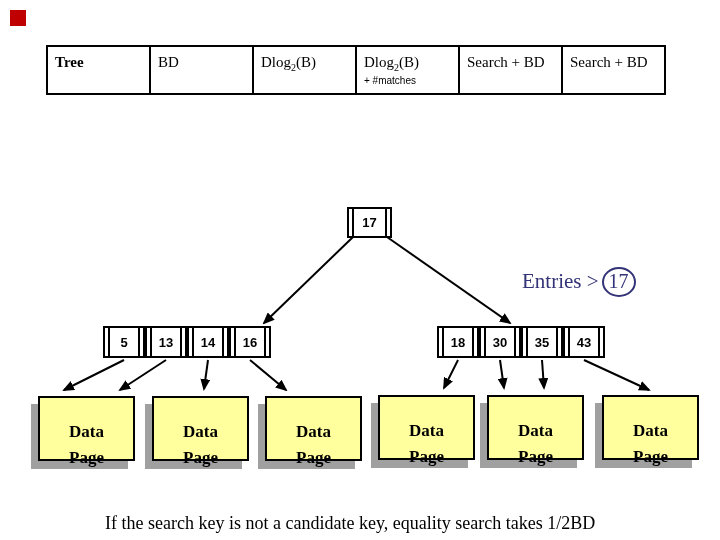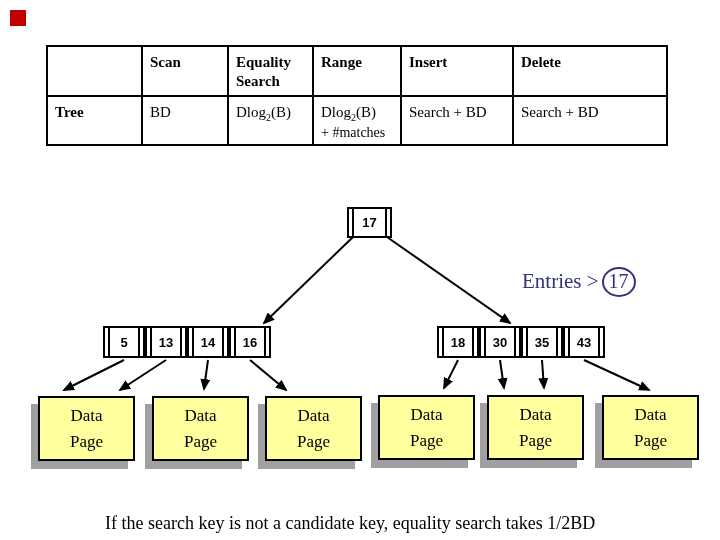--- a/index.html
+++ b/index.html
@@ -12,65 +12,57 @@
 
   
   .cost-table{position:absolute;left:46px;top:45px;width:620px;border-collapse:collapse;
               table-layout:fixed;}
   .cost-table th,.cost-table td{border:2px solid #000;vertical-align:top;text-align:left;
               padding:6px 6px 4px 7px;font-size:15px;line-height:1.25;}
   .cost-table th{font-weight:bold;}
   .cost-table tr.hdr th{height:50px;}
   .cost-table tr.body td,.cost-table tr.body th{height:48px;}
   .cost-table td{font-weight:normal;}
-  .range-note{font-size:14px;line-height:1.1;font-family:Liberation Serif, serif;}
+  .range-note{font-size:10px;line-height:1.1;font-family:Liberation Sans, sans-serif;}
   sub{font-size:10px;}
 
   
   .node-row{position:absolute;display:flex;}
   .cell{position:relative;width:42px;height:32px;border:2px solid #000;background:#fff;
         display:flex;align-items:center;justify-content:center;
         font-family:"Liberation Sans","DejaVu Sans",sans-serif;font-weight:bold;font-size:13px;color:#000;}
   .cell::before,.cell::after{content:"";position:absolute;top:0;bottom:0;width:2px;background:#000;}
   .cell::before{left:3px;}
   .cell::after{right:3px;}
   .root-cell{width:45px;height:31px;}
 
   
   .branch-label{position:absolute;color:var(--accent-text,#333377);font-size:21px;white-space:nowrap;}
   .branch-key{display:inline-block;border:2px solid var(--accent-text,#333377);border-radius:50%;
               padding:0 5px 2px 5px;margin-left:3px;font-size:20px;line-height:1.2;}
 
   
   .data-page{position:absolute;width:97px;height:65px;background:var(--page-fill,#ffff9e);
              border:2px solid #000;box-shadow:-7px 8px 0 var(--page-shadow,#a0a0a0);
-             text-align:center;font-size:17px;line-height:1.55;padding-top:5px;color:#000;}
+             text-align:center;font-size:17px;line-height:1.55;padding-top:21px;color:#000;font-weight:bold;}
 
   .caption{position:absolute;left:105px;top:513px;font-size:18px;color:#000;white-space:nowrap;}
 
   svg.wires{position:absolute;left:0;top:0;pointer-events:none;}
   svg.wires line{stroke:#000;stroke-width:2;}
 </style>
 </head>
 <body>
 
 <div class="slide">
 
   <div class="corner-square"></div>
 
   <table class="cost-table">
     <tbody>
-        <tr class="hdr">
-      <th style="width:95px"></th>
-      <th style="width:86px">Scan</th>
-      <th style="width:85px">Equality Search</th>
-      <th style="width:88px">Range</th>
-      <th style="width:112px">Insert</th>
-      <th style="width:154px">Delete</th>
-    </tr>
     <tr class="body">
       <th>Tree</th>
       <td>BD</td>
       <td><span>Dlog</span><sub>2</sub><span>(B)</span></td>
       <td>
         <div><span>Dlog</span><sub>2</sub><span>(B)</span></div>
         <div class="range-note">+ #matches</div>
       </td>
       <td>Search + BD</td>
       <td>Search + BD</td>

